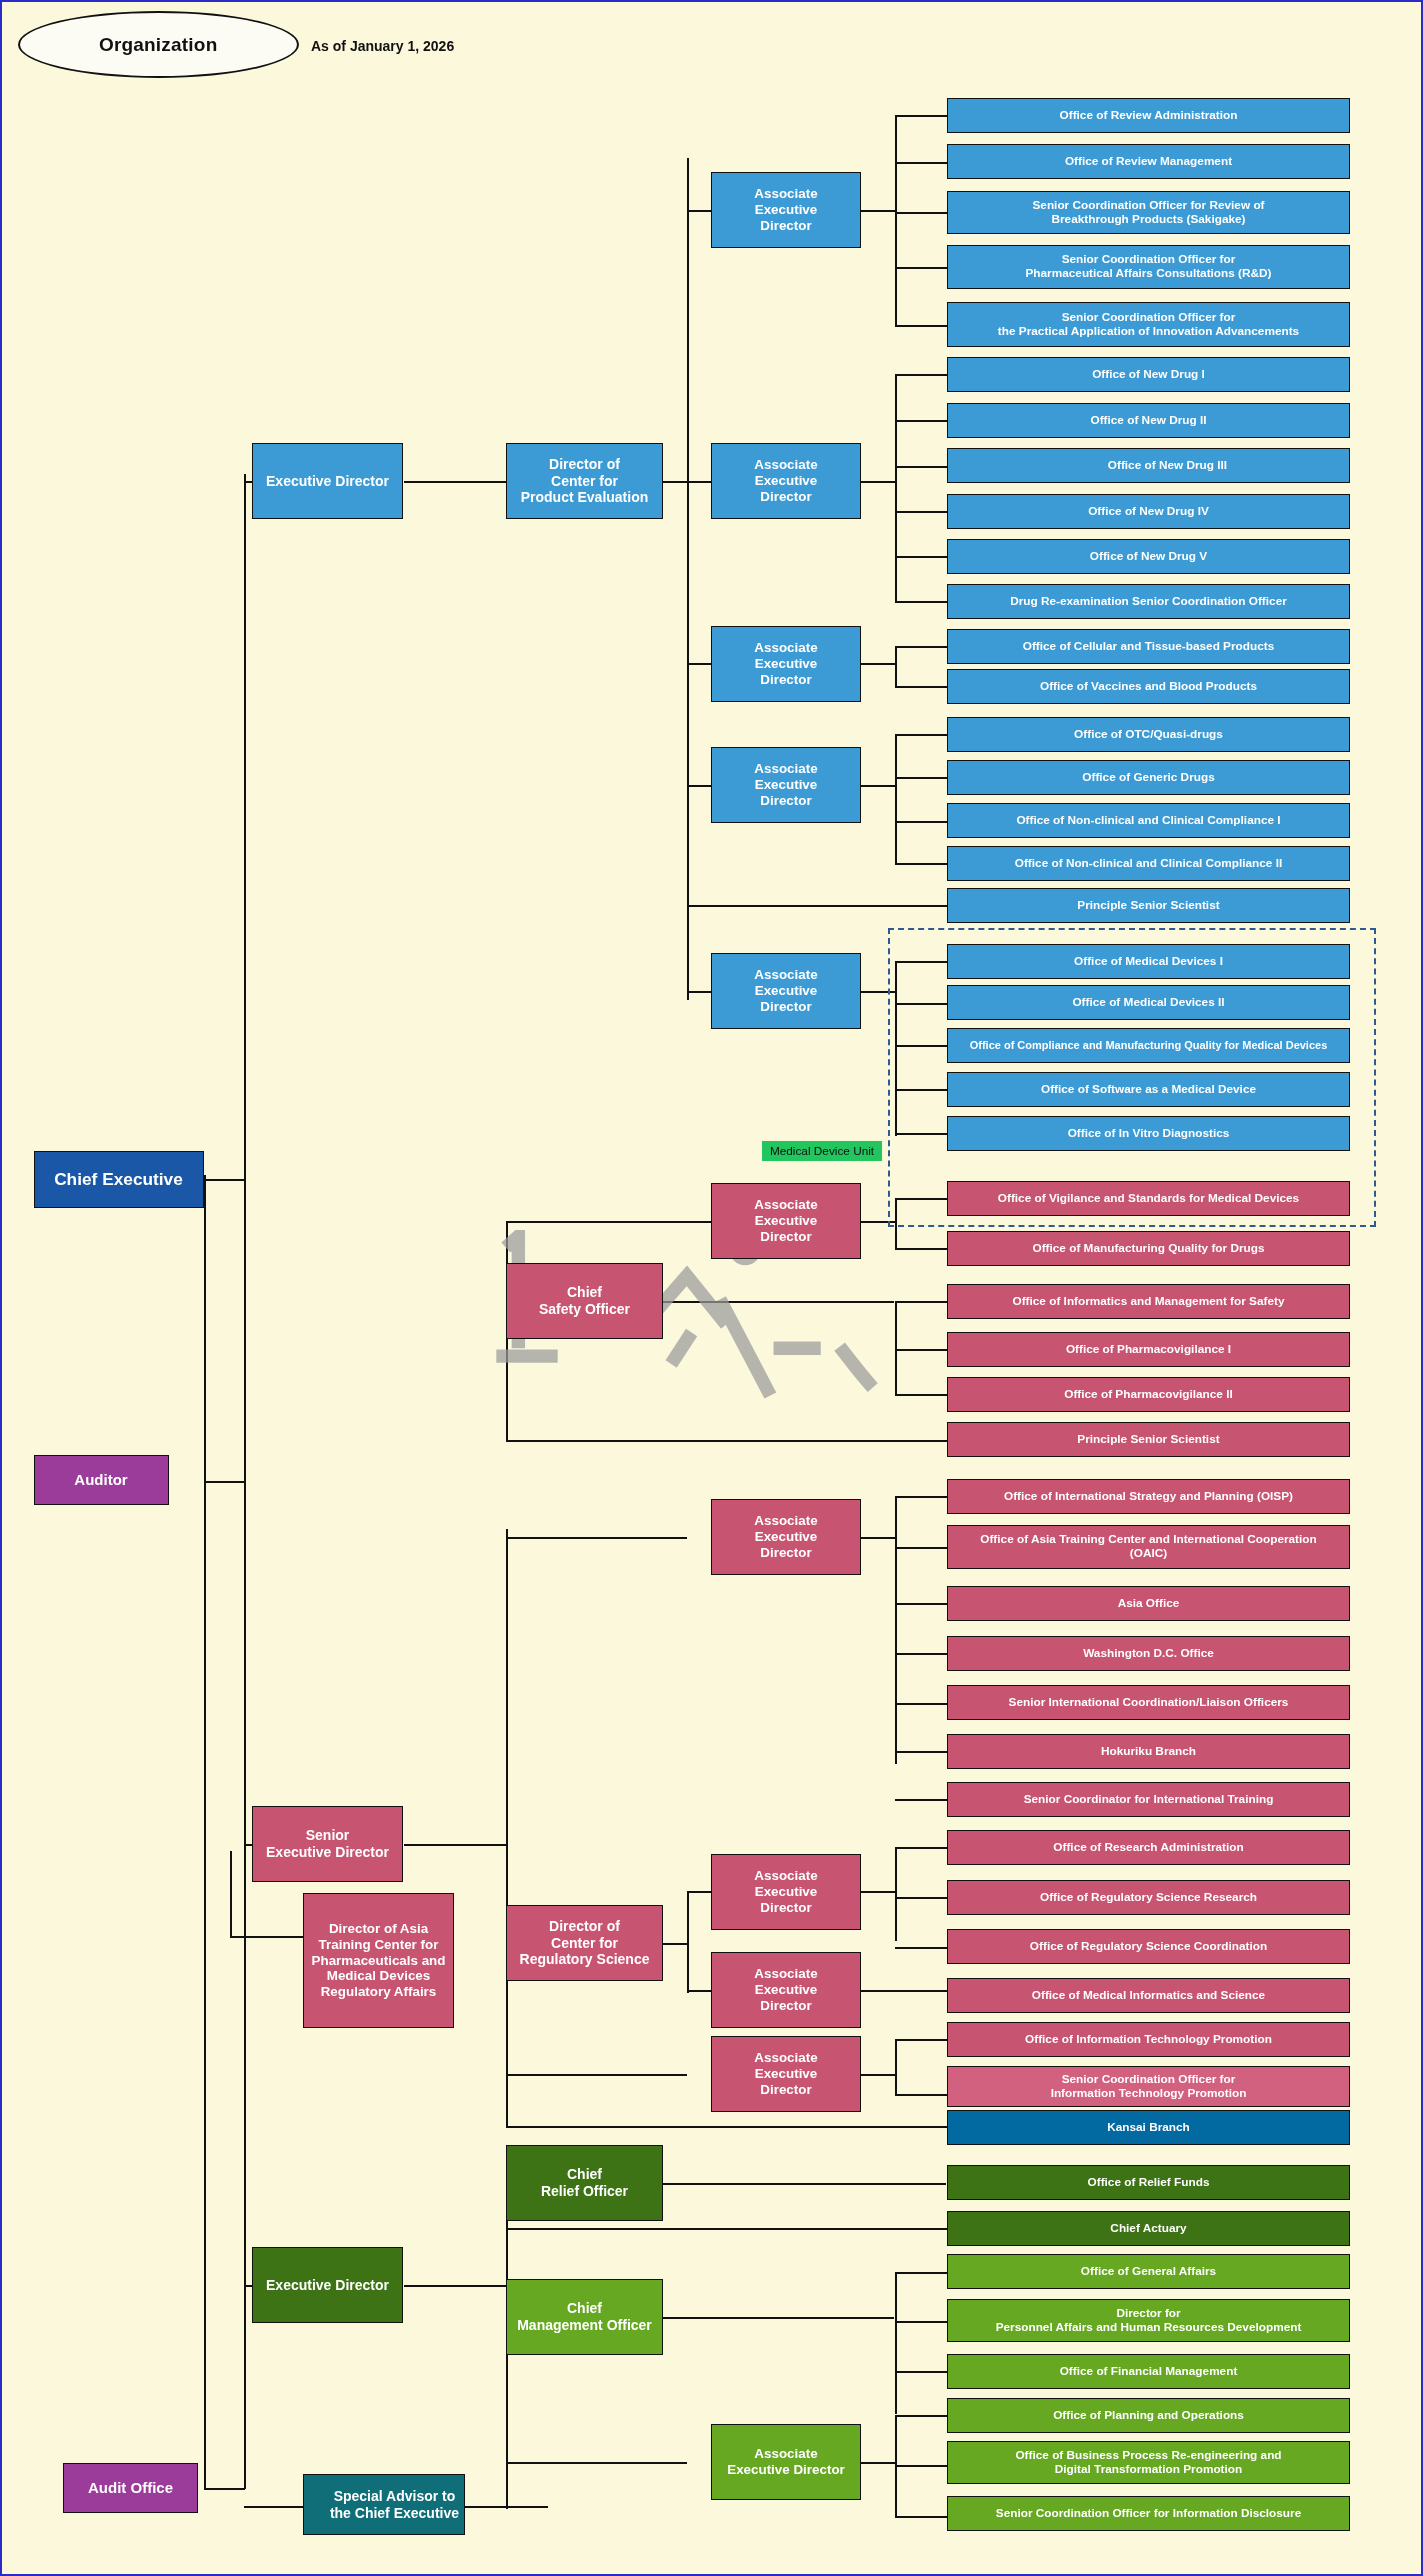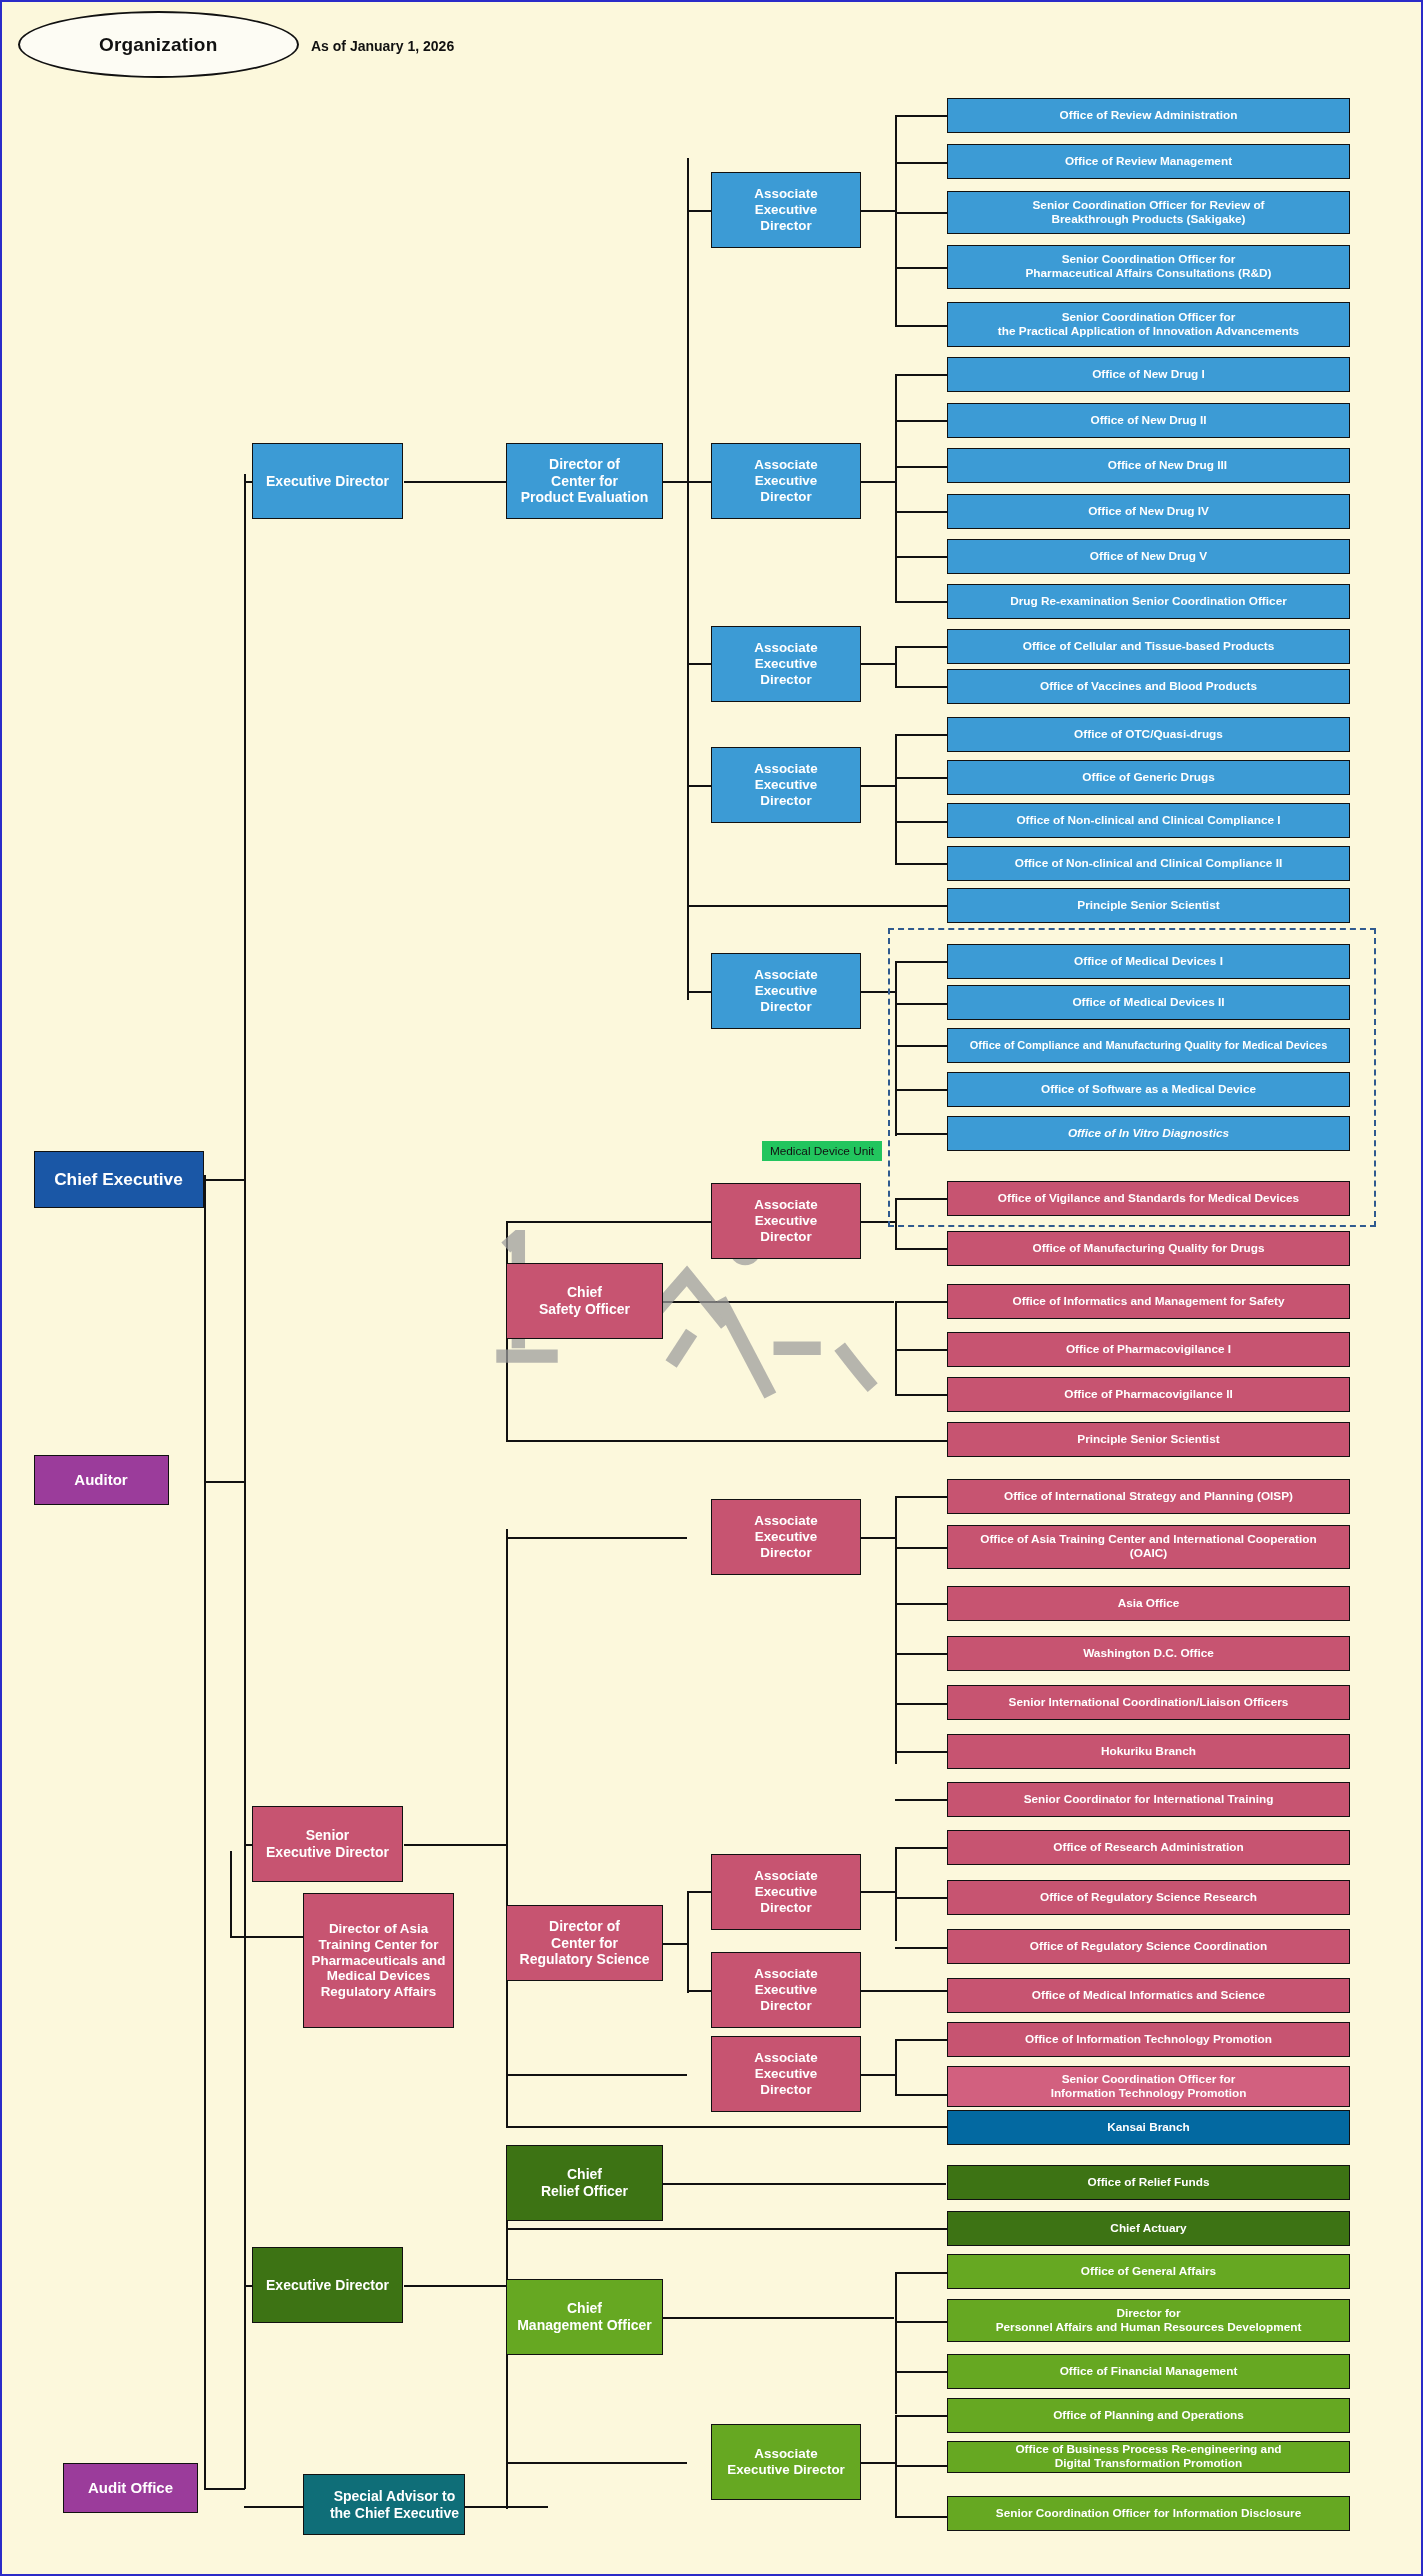--- a/index.html
+++ b/index.html
@@ -314,21 +314,21 @@
   <div class="node c-blue" style="left:945px;top:758px;width:403px;height:35px;font-size:11.8px;">Office of Generic Drugs</div>
   <div class="node c-blue" style="left:945px;top:801px;width:403px;height:35px;font-size:11.8px;">Office of Non-clinical and Clinical Compliance I</div>
   <div class="node c-blue" style="left:945px;top:844px;width:403px;height:35px;font-size:11.8px;">Office of Non-clinical and Clinical Compliance II</div>
 
   <div class="node c-blue" style="left:945px;top:886px;width:403px;height:35px;font-size:11.8px;">Principle  Senior Scientist</div>
 
   <div class="node c-blue" style="left:945px;top:942px;width:403px;height:35px;font-size:11.8px;">Office of Medical Devices I</div>
   <div class="node c-blue" style="left:945px;top:983px;width:403px;height:35px;font-size:11.8px;">Office of Medical Devices II</div>
   <div class="node c-blue" style="left:945px;top:1026px;width:403px;height:35px;font-size:11px;">Office of Compliance and Manufacturing Quality for Medical Devices</div>
   <div class="node c-blue" style="left:945px;top:1070px;width:403px;height:35px;font-size:11.8px;">Office of Software as a Medical Device</div>
-  <div class="node c-blue" style="left:945px;top:1114px;width:403px;height:35px;font-size:11.8px;font-style:italic;">Office of In Vitro Diagnostics</div>
+  <div class="node c-blue" style="left:945px;top:1114px;width:403px;height:35px;font-size:11.8px;">Office of In Vitro Diagnostics</div>
 
   <div class="node c-pink" style="left:945px;top:1179px;width:403px;height:35px;font-size:11.8px;">Office of Vigilance and Standards for Medical Devices</div>
   <div class="node c-pink" style="left:945px;top:1229px;width:403px;height:35px;font-size:11.8px;">Office of Manufacturing Quality for Drugs</div>
   <div class="node c-pink" style="left:945px;top:1282px;width:403px;height:35px;font-size:11.8px;">Office of Informatics and Management for Safety</div>
   <div class="node c-pink" style="left:945px;top:1330px;width:403px;height:35px;font-size:11.8px;">Office of Pharmacovigilance I</div>
   <div class="node c-pink" style="left:945px;top:1375px;width:403px;height:35px;font-size:11.8px;">Office of Pharmacovigilance II</div>
   <div class="node c-pink" style="left:945px;top:1420px;width:403px;height:35px;font-size:11.8px;">Principle  Senior Scientist</div>
 
   <div class="node c-pink" style="left:945px;top:1477px;width:403px;height:35px;font-size:11.8px;">Office of International Strategy and Planning (OISP)</div>
   <div class="node c-pink" style="left:945px;top:1523px;width:403px;height:44px;font-size:11.8px;white-space:pre-line;">Office of Asia Training Center and International Cooperation
@@ -350,21 +350,21 @@
   <div class="node c-orange" style="left:945px;top:2108px;width:403px;height:35px;font-size:11.8px;">Kansai Branch</div>
 
   <div class="node c-dgreen" style="left:945px;top:2163px;width:403px;height:35px;font-size:11.8px;">Office of Relief Funds</div>
   <div class="node c-dgreen" style="left:945px;top:2209px;width:403px;height:35px;font-size:11.8px;">Chief Actuary</div>
 
   <div class="node c-lgreen" style="left:945px;top:2252px;width:403px;height:35px;font-size:11.8px;">Office of General Affairs</div>
   <div class="node c-lgreen" style="left:945px;top:2297px;width:403px;height:43px;font-size:11.8px;white-space:pre-line;">Director for
 Personnel Affairs and Human Resources Development</div>
   <div class="node c-lgreen" style="left:945px;top:2352px;width:403px;height:35px;font-size:11.8px;">Office of Financial Management</div>
   <div class="node c-lgreen" style="left:945px;top:2396px;width:403px;height:35px;font-size:11.8px;">Office of Planning and Operations</div>
-  <div class="node c-lgreen" style="left:945px;top:2439px;width:403px;height:32px;font-size:11.8px;white-space:pre-line;">Office of Business Process Re-engineering and
+  <div class="node c-lgreen" style="left:945px;top:2439px;width:403px;height:43px;font-size:11.8px;white-space:pre-line;">Office of Business Process Re-engineering and
 Digital Transformation Promotion</div>
   <div class="node c-lgreen" style="left:945px;top:2494px;width:403px;height:35px;font-size:11.8px;">Senior Coordination Officer for Information Disclosure</div>
 
   <svg id="artifact" style="left:488px;top:1228px;" width="441" height="205" viewBox="0 0 560 260">
     <g stroke="#9C9C9C" stroke-width="17" fill="none" stroke-linecap="butt">
       <path d="M20 22 L36 8 L36 150"></path>
       <path d="M8 160 L86 160"></path>
       <path d="M196 120 L250 58 L300 120"></path>
       <path d="M230 170 L256 130"></path>
       <path d="M292 88 Q330 160 356 210"></path>

